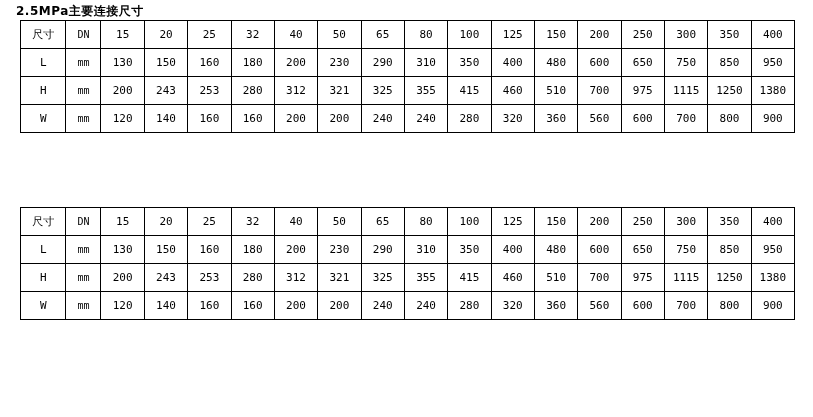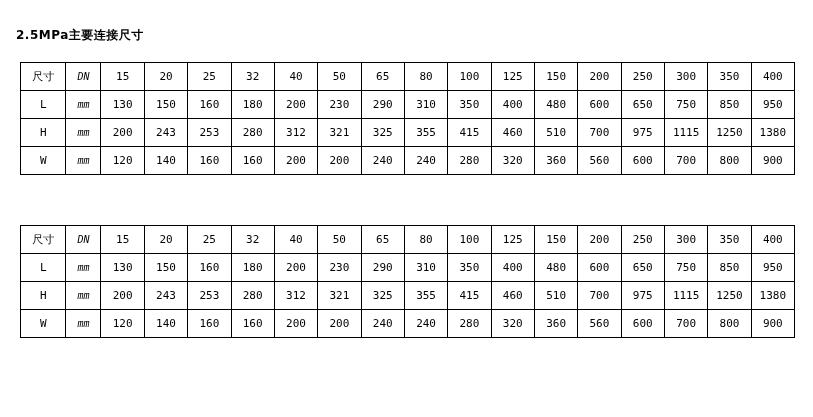--- a/index.html
+++ b/index.html
@@ -21,28 +21,27 @@
     width: 813px;
   }
   #section-0 { top: 0px; }
   #section-1 { top: 207px; }
 
   .section-title {
     font-size: 12px;
     font-weight: bold;
     color: #000000;
     margin-left: 16px;
-    padding-top: 27px;
+    padding-top: 3px;
     letter-spacing: 0.5px;
     font-family: "DejaVu Sans", "Liberation Sans", sans-serif;
   }
 
   .table-wrap {
     margin-left: 20px;
-    margin-top: 18px;
   }
 
   table.dim-table {
     border-collapse: collapse;
     table-layout: fixed;
     width: 775px;
   }
   table.dim-table td {
     border: 1px solid #000000;
     height: 27px;
@@ -51,21 +50,20 @@
     font-size: 11px;
     font-family: "DejaVu Sans Mono", "Liberation Mono", monospace;
     padding: 0;
     white-space: nowrap;
   }
   table.dim-table td.rowhead {
     font-size: 11px;
   }
   table.dim-table td.unit {
     font-size: 10px;
-    font-style: italic;
   }
   .col-label { width: 44px; }
   .col-unit  { width: 34px; }
   .col-val   { width: 42px; }
 </style>
 </head>
 <body>
 
 <div class="section" id="section-0">
   <div class="section-title">2.5MPa主要连接尺寸</div>

